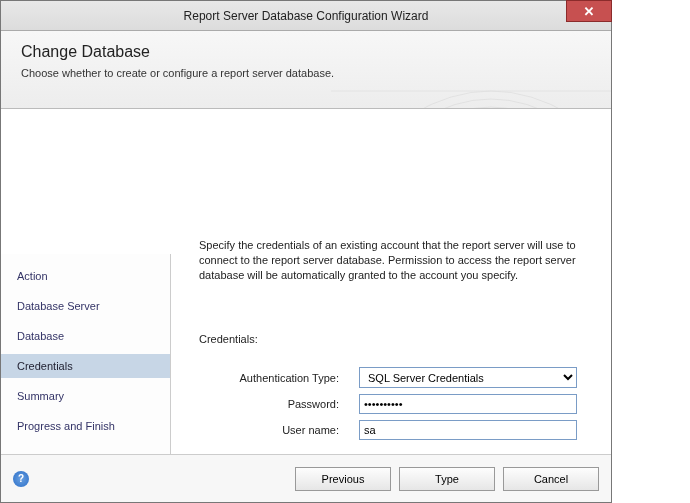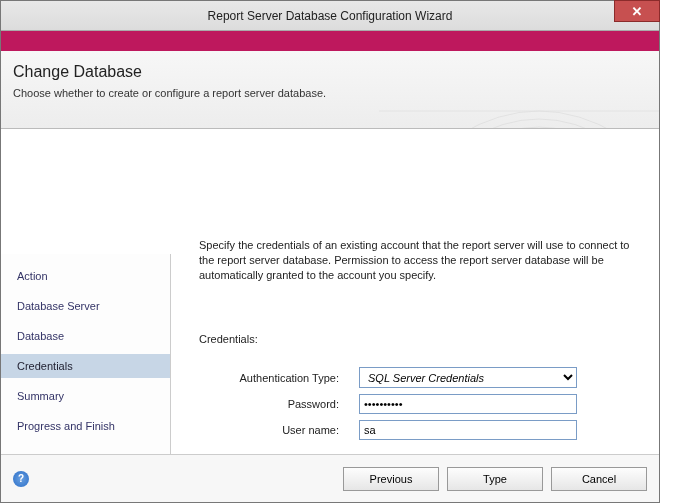--- a/index.html
+++ b/index.html
@@ -1,35 +1,35 @@
 <!DOCTYPE html>
 <html><head>
   <meta charset="utf-8">
   <style>
     * { box-sizing: border-box; margin: 0; padding: 0; font-family: "Segoe UI", Tahoma, sans-serif; }
     body { background: #fff; width: 690px; height: 503px; overflow: hidden; }
-    .window { width: 660px; height: 503px; border: 1px solid #777; background: #be185d; display: flex; flex-direction: column; }
+    .window { width: 612px; height: 503px; border: 1px solid #777; background: #0369a1; display: flex; flex-direction: column; }
     .titlebar { height: 30px; background: linear-gradient(#e8e8e8,#dcdcdc); border-bottom: 1px solid #aaa; display: flex; align-items: center; position: relative; }
     .titlebar .title { flex: 1; text-align: center; font-size: 12px; color: #222; }
     .close-btn { position: absolute; right: -1px; top: -1px; width: 46px; height: 22px; background: #c75050; border: 1px solid #8b2b2b; color: #fff; display: flex; align-items: center; justify-content: center; font-size: 13px; font-weight: bold; cursor: pointer; }
-    .header { height: 78px; background: linear-gradient(to bottom,#f7f7f7 0%,#ededed 100%); border-bottom: 1px solid #bbb; padding: 12px 20px 6px 12px; position: relative; overflow:hidden;margin-top:20px;}
+    .header { height: 78px; background: linear-gradient(to bottom,#f7f7f7 0%,#ededed 100%); border-bottom: 1px solid #bbb; padding: 12px 20px 6px 20px; position: relative; overflow:hidden;}
     .header h1 { font-size: 16px; font-weight: normal; color: #222; margin-bottom: 6px; }
     .header p { font-size: 11px; color: #333; }
     .header .deco { position:absolute; right:-40px; top:-40px; width:320px; height:200px; opacity:.15; pointer-events:none;}
     .body { flex: 1; display: flex; background: #fff; align-items: flex-end; }
     .sidebar { width: 170px; border-right: 1px solid #ccc; padding: 10px 0; background: #fdfdfd; }
     .sidebar .item { padding: 6px 16px; font-size: 11px; color: #336; cursor: pointer; margin-bottom: 6px; }
     .sidebar .item.active { background: #c7d6e6; color: #223; }
     .content { flex: 1; padding: 12px 20px 8px 28px; font-size: 11px; color: #222; position: relative; }
     .content .instr { line-height: 1.35; margin-bottom: 50px; max-width: 440px; }
     .cred-title { margin-bottom: 22px; }
     .form-row { display: flex; align-items: center; margin-bottom: 6px; }
     .form-row .lbl { width: 160px; text-align: right; padding-right: 20px; font-size: 11px; }
     .form-row select, .form-row input { width: 218px; height: 20px; font-size: 11px; border: 1px solid #7a9cc6; padding: 1px 4px; background: #fff; }
-    .form-row select { height: 21px; font-style: italic; }
+    .form-row select { height: 21px; }
     .footer { height: 48px; border-top: 1px solid #ccc; display: flex; align-items: center; padding: 0 12px; background: #f7f7f7; }
     .help-icon { width: 16px; height: 16px; border-radius: 50%; background: radial-gradient(#6aa0e0,#2a6ec8); color:#fff; font-size:10px; font-weight:bold; display:flex; align-items:center; justify-content:center; cursor:pointer; }
     .footer .spacer { flex: 1; }
     .footer button { width: 96px; height: 24px; margin-left: 8px; font-size: 11px; background: linear-gradient(#fdfdfd,#e6e6e6); border: 1px solid #999; cursor: pointer; }
   </style>
 </head>
 <body>
 
 <div class="window">
   <div class="titlebar">

